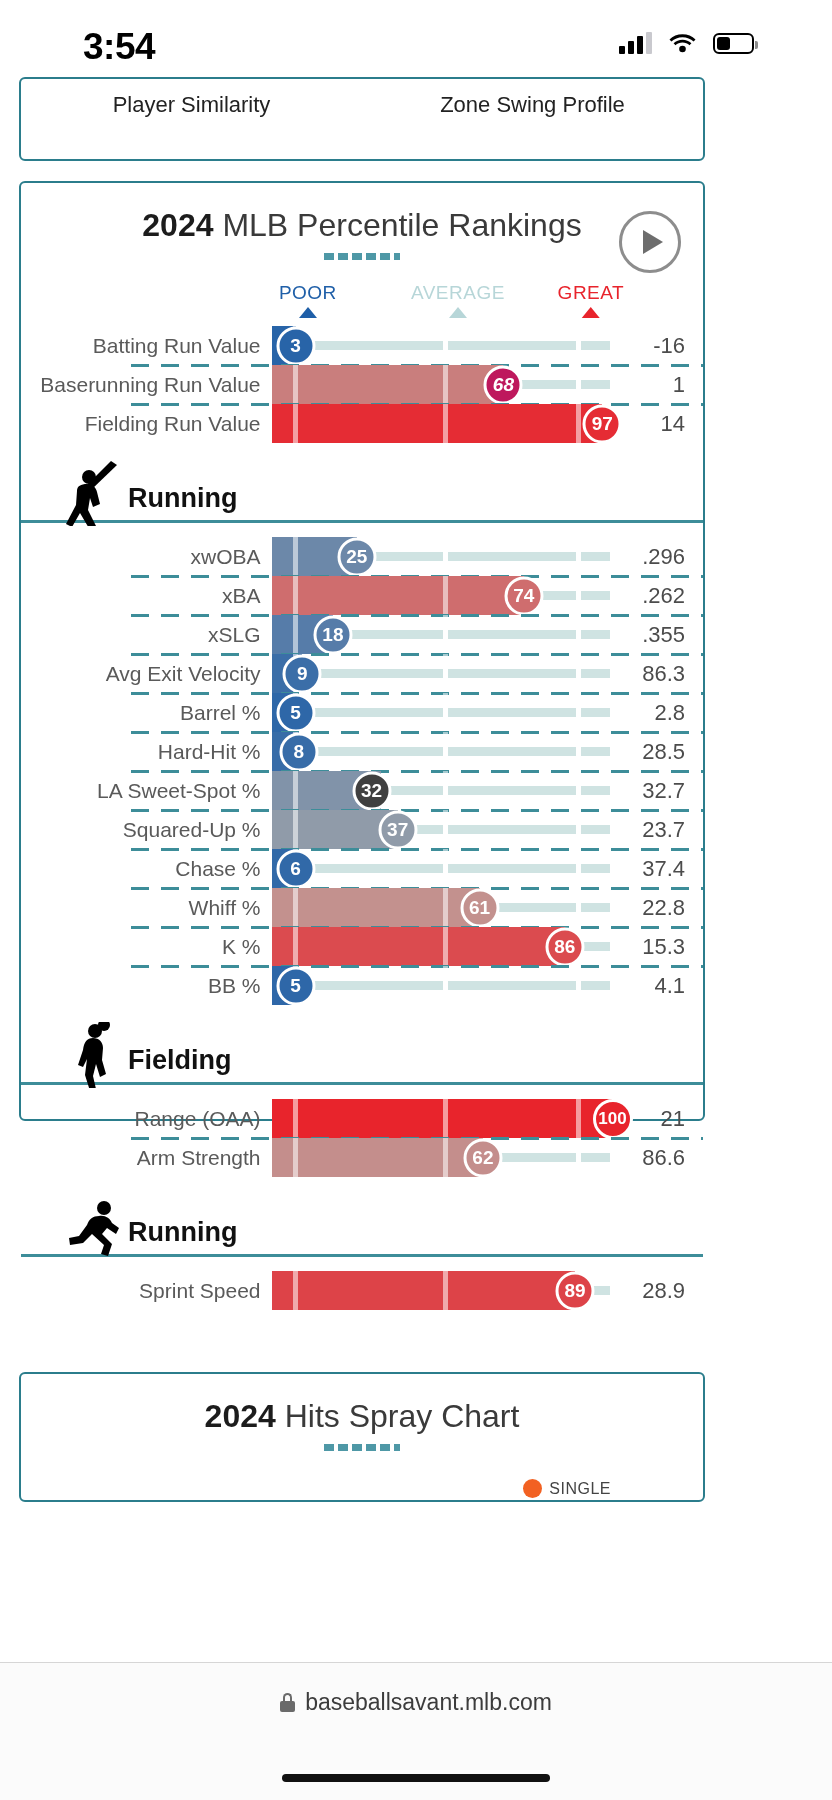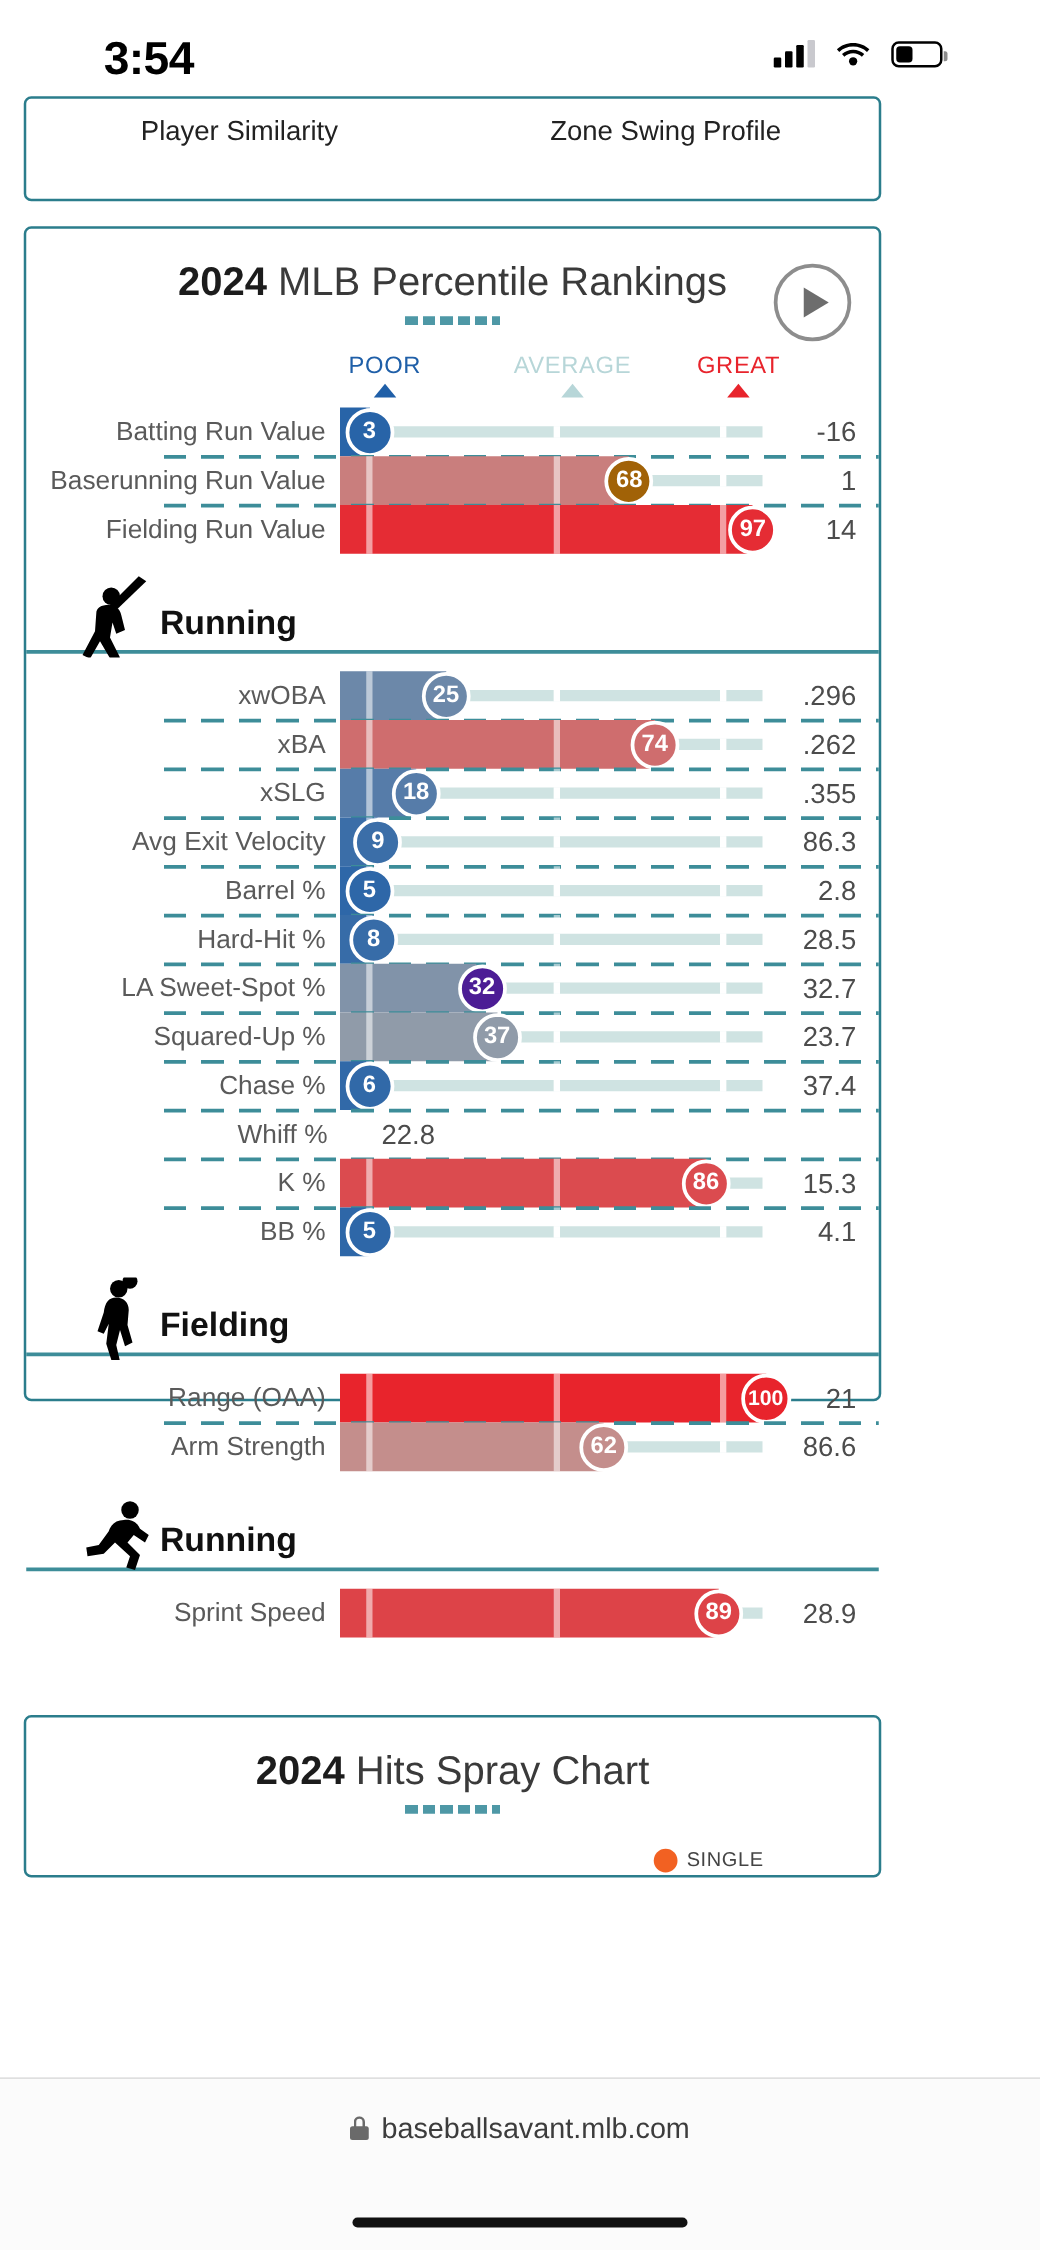--- a/index.html
+++ b/index.html
@@ -169,21 +169,21 @@
               <div class="trk">
                 <span style="left:21.87px"></span>
                 <span style="left:171.91px"></span>
                 <span style="left:304.90000000000003px"></span>
               </div>
               <div class="fill" style="width: 231.88px; background: rgb(201, 126, 125);">
                 <i style="left:21.87px"></i>
                 <i style="left:171.91px"></i>
                 <i style="left:304.90000000000003px"></i>
               </div>
-              <div class="bub" style="width: 39px; height: 39px; left: 231.88px; background: #a16207;">68</div>
+              <div class="bub" style="width: 39px; height: 39px; left: 231.88px; background: #be185d; font-style: italic;">68</div>
             </div>
             <div class="r-val">1</div>
           </div>
           <div class="row">
             <div class="r-label">Fielding Run Value</div>
             <div class="r-track">
               <div class="trk">
                 <span style="left:21.87px"></span>
                 <span style="left:171.91px"></span>
                 <span style="left:304.90000000000003px"></span>
@@ -318,21 +318,21 @@
               <div class="trk">
                 <span style="left:21.87px"></span>
                 <span style="left:171.91px"></span>
                 <span style="left:304.90000000000003px"></span>
               </div>
               <div class="fill" style="width: 109.12px; background: rgb(129, 147, 169);">
                 <i style="left:21.87px"></i>
                 <i style="left:171.91px"></i>
                 <i style="left:304.90000000000003px"></i>
               </div>
-              <div class="bub" style="width: 39px; height: 39px; left: 114px; background: #4c1d95;">32</div>
+              <div class="bub" style="width: 39px; height: 39px; left: 100px; background: #404040;">32</div>
             </div>
             <div class="r-val">32.7</div>
           </div>
           <div class="row">
             <div class="r-label">Squared-Up %</div>
             <div class="r-track">
               <div class="trk">
                 <span style="left:21.87px"></span>
                 <span style="left:171.91px"></span>
                 <span style="left:304.90000000000003px"></span>
@@ -358,20 +358,33 @@
                 <i style="left:21.87px"></i>
                 <i style="left:171.91px"></i>
                 <i style="left:304.90000000000003px"></i>
               </div>
               <div class="bub" style="width: 39px; height: 39px; left: 24px; background: rgb(49, 105, 168);">6</div>
             </div>
             <div class="r-val">37.4</div>
           </div>
           <div class="row">
             <div class="r-label">Whiff %</div>
+            <div class="r-track">
+              <div class="trk">
+                <span style="left:21.87px"></span>
+                <span style="left:171.91px"></span>
+                <span style="left:304.90000000000003px"></span>
+              </div>
+              <div class="fill" style="width: 208.01px; background: rgb(195, 145, 142);">
+                <i style="left:21.87px"></i>
+                <i style="left:171.91px"></i>
+                <i style="left:304.90000000000003px"></i>
+              </div>
+              <div class="bub" style="width: 39px; height: 39px; left: 208.01px; background: rgb(195, 145, 142);">61</div>
+            </div>
             <div class="r-val">22.8</div>
           </div>
           <div class="row">
             <div class="r-label">K %</div>
             <div class="r-track">
               <div class="trk">
                 <span style="left:21.87px"></span>
                 <span style="left:171.91px"></span>
                 <span style="left:304.90000000000003px"></span>
               </div>

